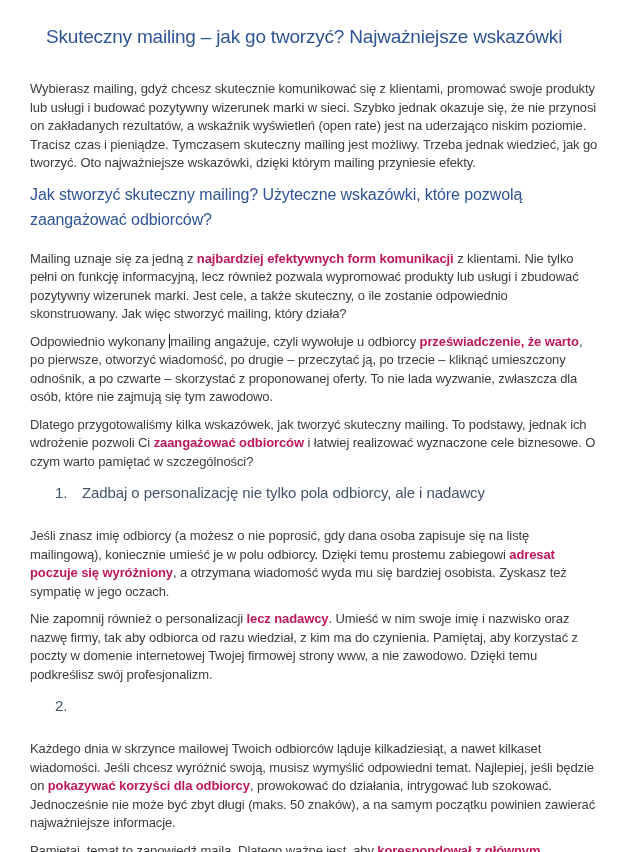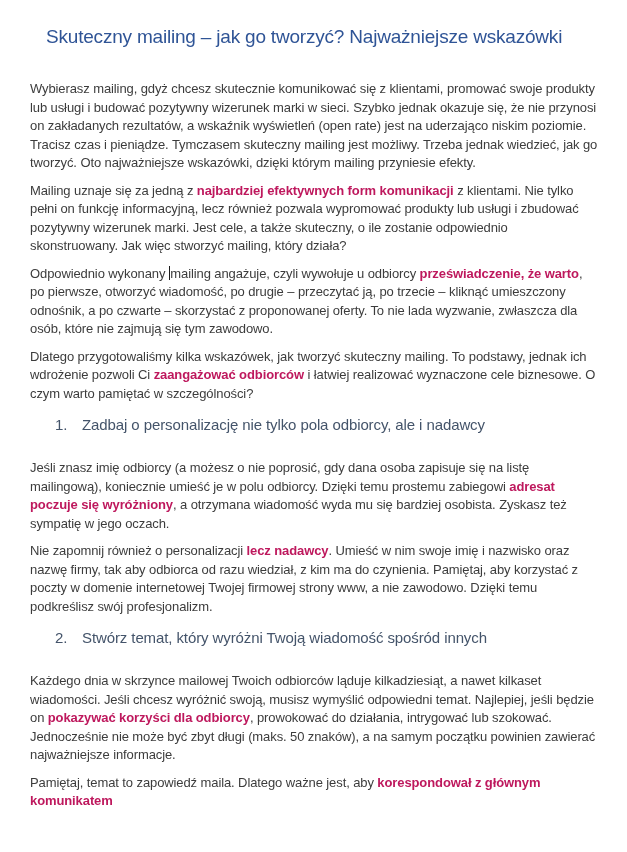--- a/index.html
+++ b/index.html
@@ -68,38 +68,38 @@
 </style>
 </head>
 <body>
 
 <div class="page">
 
   <h1 class="doc-title">Skuteczny mailing – jak go tworzyć? Najważniejsze wskazówki</h1>
 
   <p class="body-para"><span>Wybierasz mailing, gdyż chcesz skutecznie komunikować się z klientami, promować swoje produkty lub usługi i budować pozytywny wizerunek marki w sieci. Szybko jednak okazuje się, że nie przynosi on zakładanych rezultatów, a wskaźnik wyświetleń (open rate) jest na uderzająco niskim poziomie. Tracisz czas i pieniądze. Tymczasem skuteczny mailing jest możliwy. Trzeba jednak wiedzieć, jak go tworzyć. Oto najważniejsze wskazówki, dzięki którym mailing przyniesie efekty.</span></p>
 
+  <h2 class="section-heading">Jak stworzyć skuteczny mailing? Użyteczne wskazówki, które pozwolą zaangażować odbiorców?</h2>
 
   <p class="body-para"><span>Mailing uznaje się za jedną z </span><b>najbardziej efektywnych form komunikacji</b><span> z klientami. Nie tylko pełni on funkcję informacyjną, lecz również pozwala wypromować produkty lub usługi i zbudować pozytywny wizerunek marki. Jest cele, a także skuteczny, o ile zostanie odpowiednio skonstruowany. Jak więc stworzyć mailing, który działa?</span></p>
 
   <p class="body-para"><span>Odpowiednio wykonany </span><span class="caret"></span><span>mailing angażuje, czyli wywołuje u odbiorcy </span><b>przeświadczenie, że warto</b><span>, po pierwsze, otworzyć wiadomość, po drugie – przeczytać ją, po trzecie – kliknąć umieszczony odnośnik, a po czwarte – skorzystać z proponowanej oferty. To nie lada wyzwanie, zwłaszcza dla osób, które nie zajmują się tym zawodowo.</span></p>
 
   <p class="body-para"><span>Dlatego przygotowaliśmy kilka wskazówek, jak tworzyć skuteczny mailing. To podstawy, jednak ich wdrożenie pozwoli Ci </span><b>zaangażować odbiorców</b><span> i łatwiej realizować wyznaczone cele biznesowe. O czym warto pamiętać w szczególności?</span></p>
 
   <div class="list-item">
     <span class="num">1.</span>
     <span class="label">Zadbaj o personalizację nie tylko pola odbiorcy, ale i nadawcy</span>
   </div>
 
   <p class="body-para"><span>Jeśli znasz imię odbiorcy (a możesz o nie poprosić, gdy dana osoba zapisuje się na listę mailingową), koniecznie umieść je w polu odbiorcy. Dzięki temu prostemu zabiegowi </span><b>adresat poczuje się wyróżniony</b><span>, a otrzymana wiadomość wyda mu się bardziej osobista. Zyskasz też sympatię w jego oczach.</span></p>
 
   <p class="body-para"><span>Nie zapomnij również o personalizacji </span><b>lecz nadawcy</b><span>. Umieść w nim swoje imię i nazwisko oraz nazwę firmy, tak aby odbiorca od razu wiedział, z kim ma do czynienia. Pamiętaj, aby korzystać z poczty w domenie internetowej Twojej firmowej strony www, a nie zawodowo. Dzięki temu podkreślisz swój profesjonalizm.</span></p>
 
   <div class="list-item">
     <span class="num">2.</span>
-    <span class="label">Stwórz temat, który wyróżni Twoją wiadomość spośród innych</span>
   </div>
 
   <p class="body-para"><span>Każdego dnia w skrzynce mailowej Twoich odbiorców ląduje kilkadziesiąt, a nawet kilkaset wiadomości. Jeśli chcesz wyróżnić swoją, musisz wymyślić odpowiedni temat. Najlepiej, jeśli będzie on </span><b>pokazywać korzyści dla odbiorcy</b><span>, prowokować do działania, intrygować lub szokować. Jednocześnie nie może być zbyt długi (maks. 50 znaków), a na samym początku powinien zawierać najważniejsze informacje.</span></p>
 
   <p class="body-para"><span>Pamiętaj, temat to zapowiedź maila. Dlatego ważne jest, aby </span><b>korespondował z głównym komunikatem</b></p>
 
 </div>
 
 </body></html>

